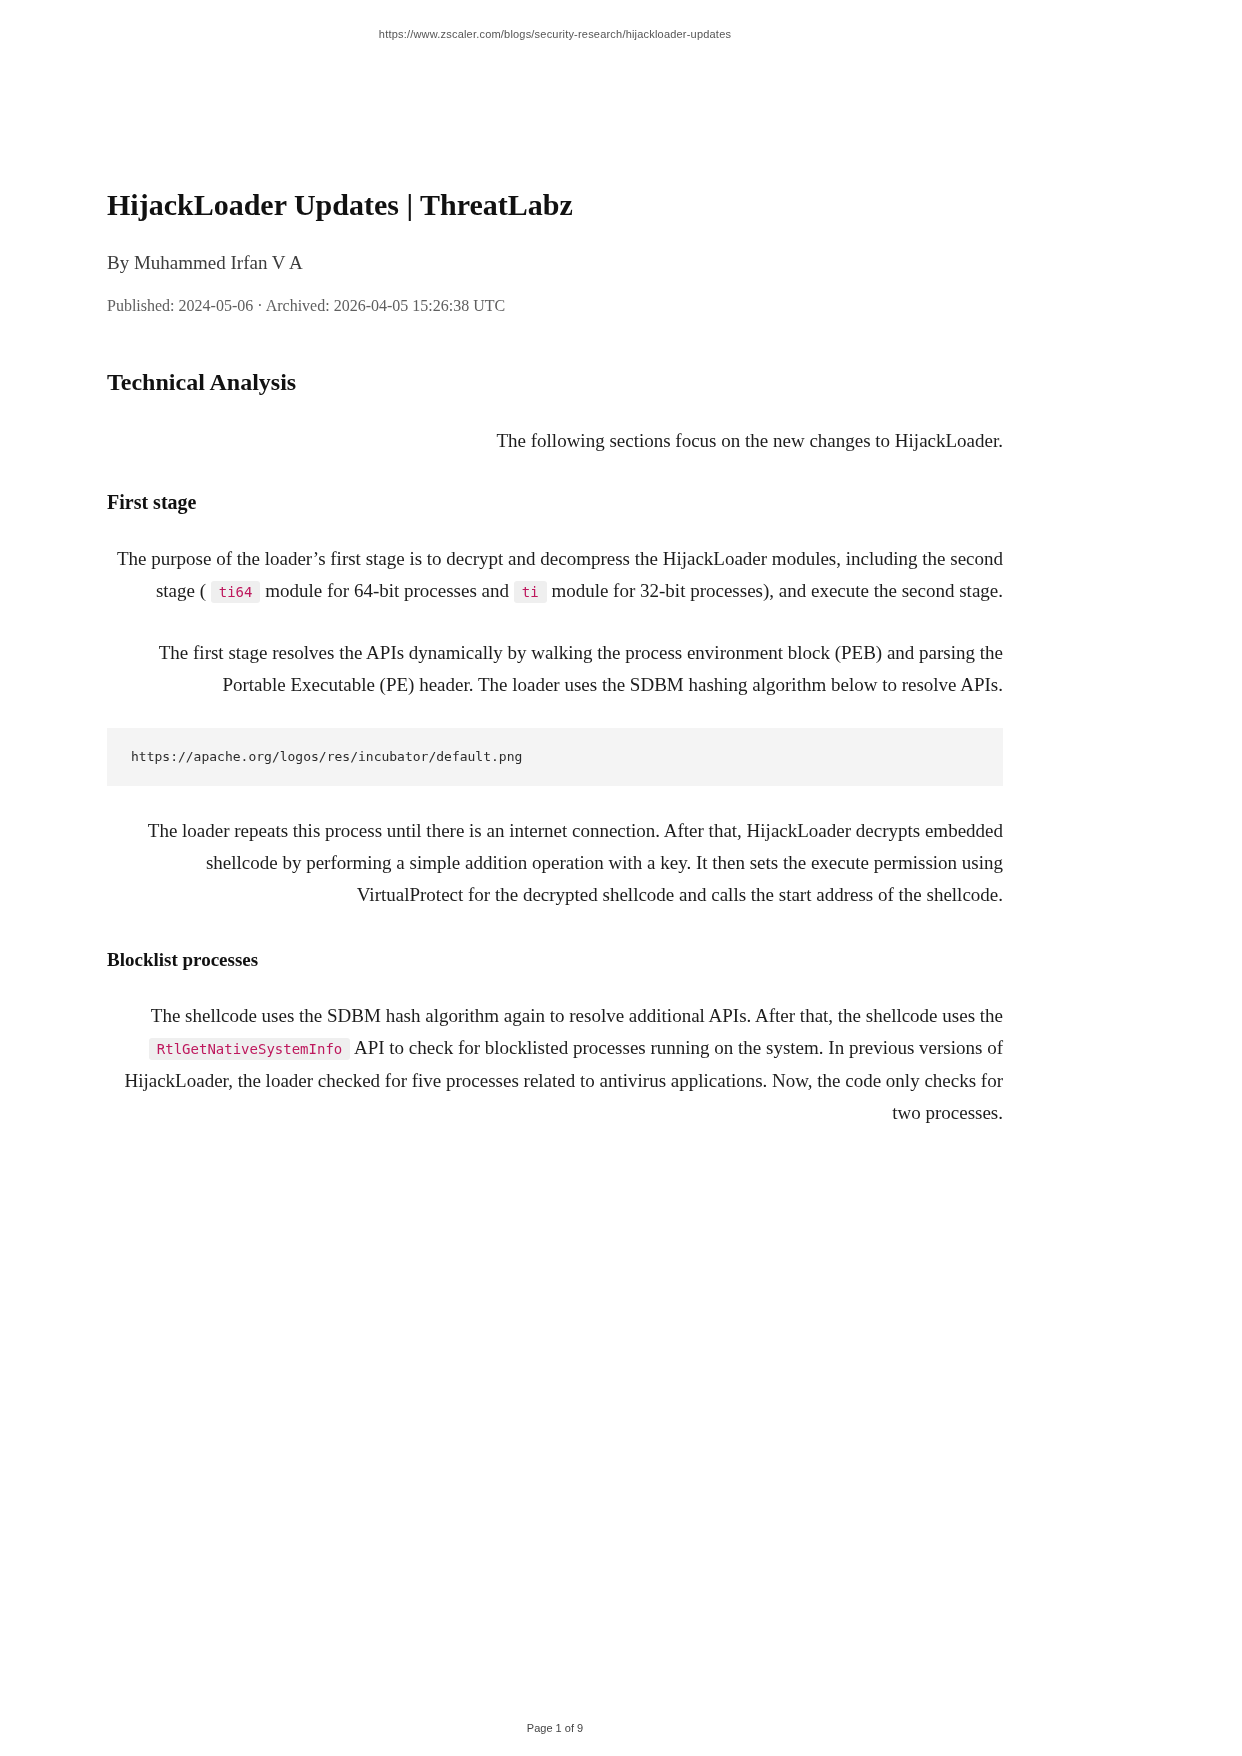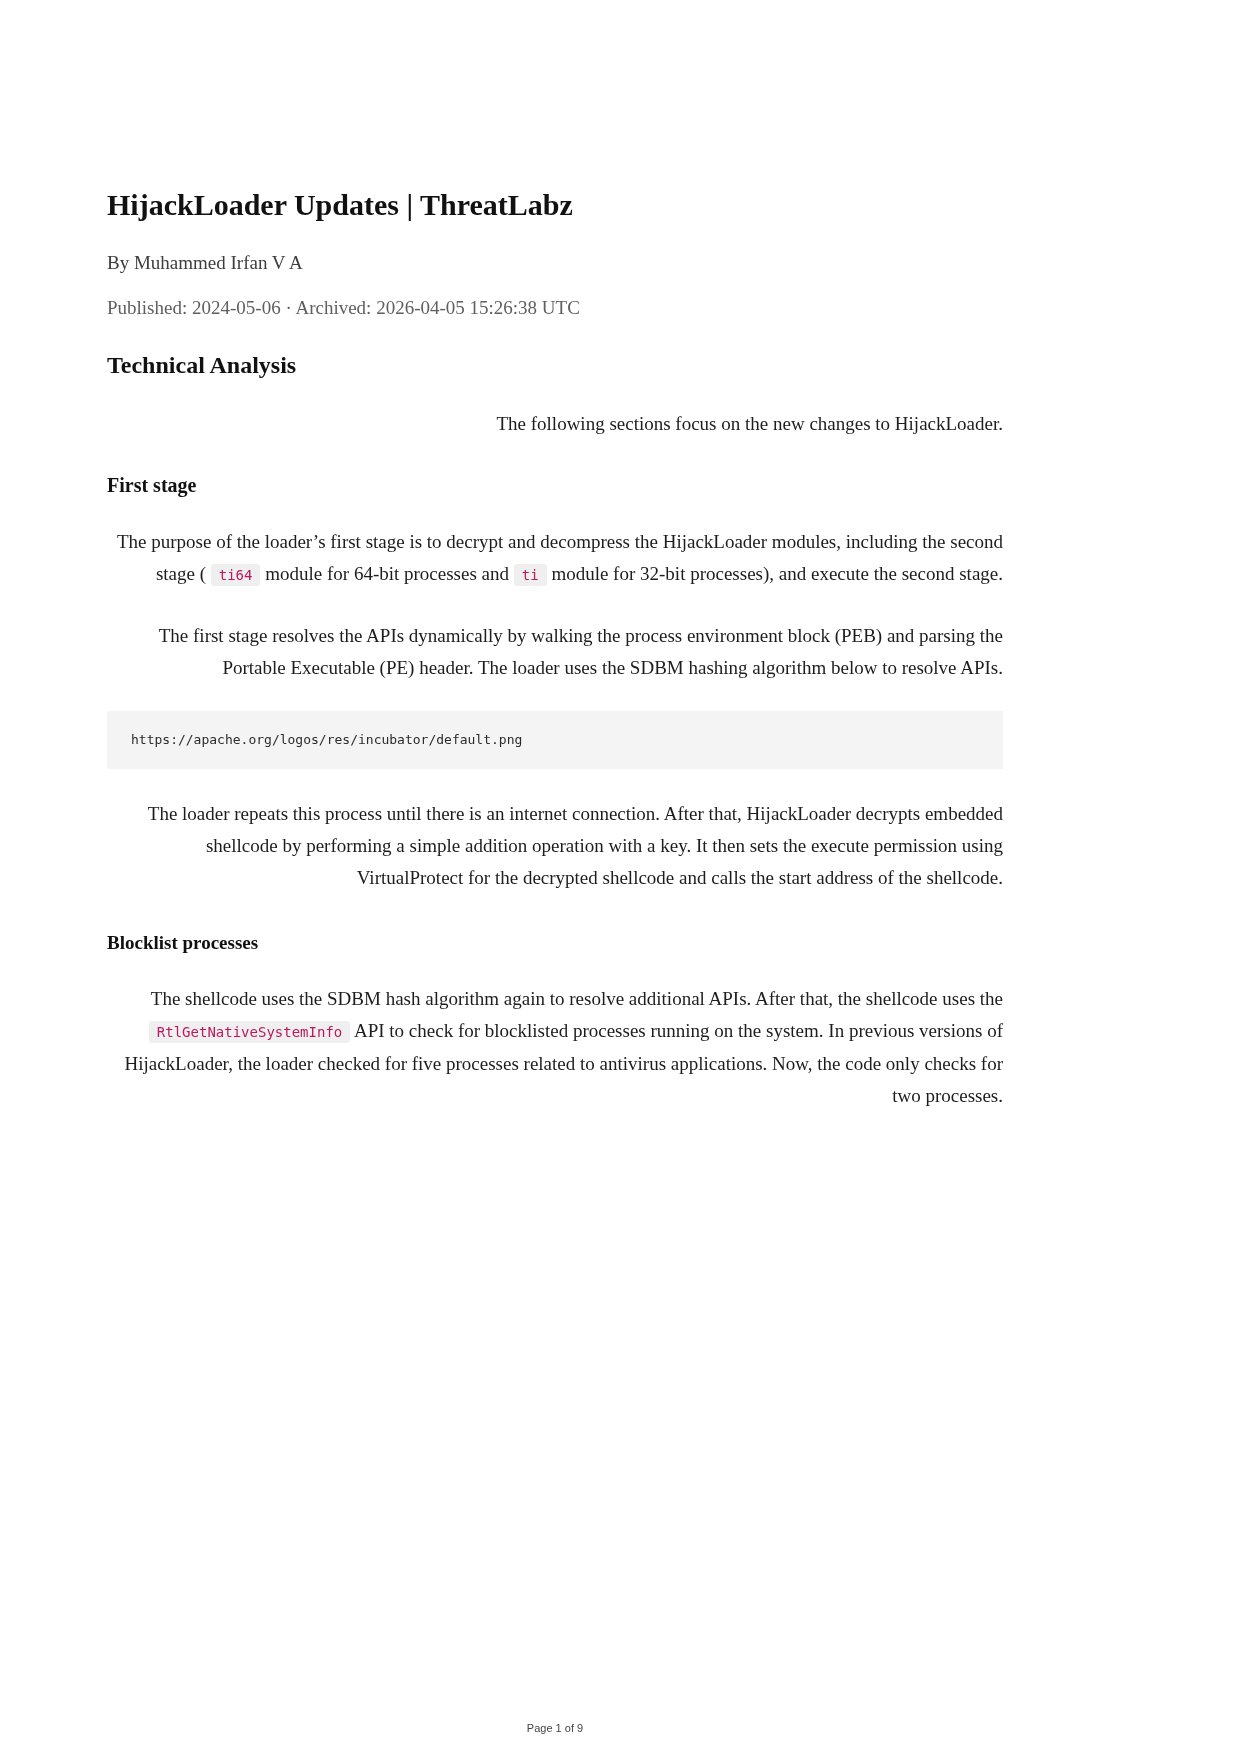--- a/index.html
+++ b/index.html
@@ -41,25 +41,25 @@
     font-weight: bold;
     color: #111111;
   }
   .byline {
     margin-top: 28px;
     font-size: 19px;
     color: #3d3d3d;
   }
   .meta {
     margin-top: 23px;
-    font-size: 19px;
+    font-size: 16px;
     color: #5f5f5f;
   }
   .h2 {
-    margin-top: 33px;
+    margin-top: 54px;
     font-size: 24px;
     font-weight: bold;
     color: #111111;
   }
   .h3 {
     margin-top: 34px;
     font-size: 20px;
     font-weight: bold;
     color: #111111;
   }
@@ -108,20 +108,21 @@
     font-family: "Liberation Sans", sans-serif;
     font-size: 11px;
     color: #444444;
   }
 </style>
 </head>
 <body>
 
 <div class="page">
 
+  <div class="print-header">https://www.zscaler.com/blogs/security-research/hijackloader-updates</div>
 
   <main class="content">
 
     <h1 class="title">HijackLoader Updates | ThreatLabz</h1>
 
     <p class="byline">By Muhammed Irfan V A</p>
 
     <p class="meta">Published: 2024-05-06 · Archived: 2026-04-05 15:26:38 UTC</p>
 
     <h2 class="h2">Technical Analysis</h2>

